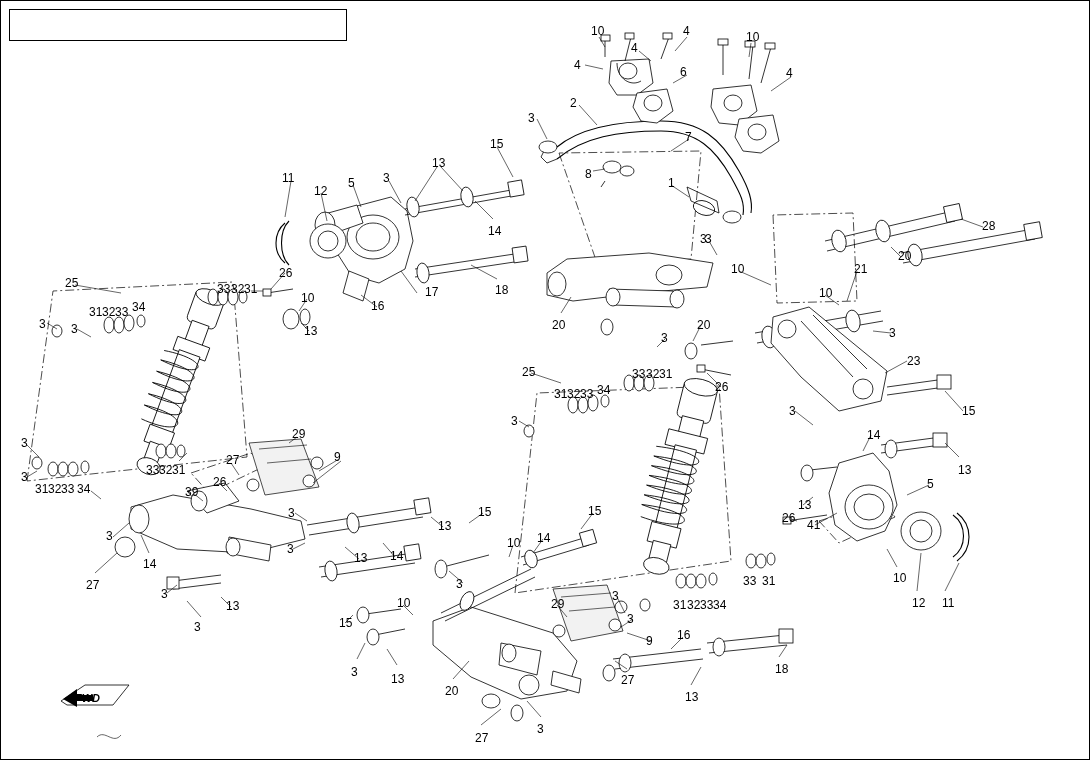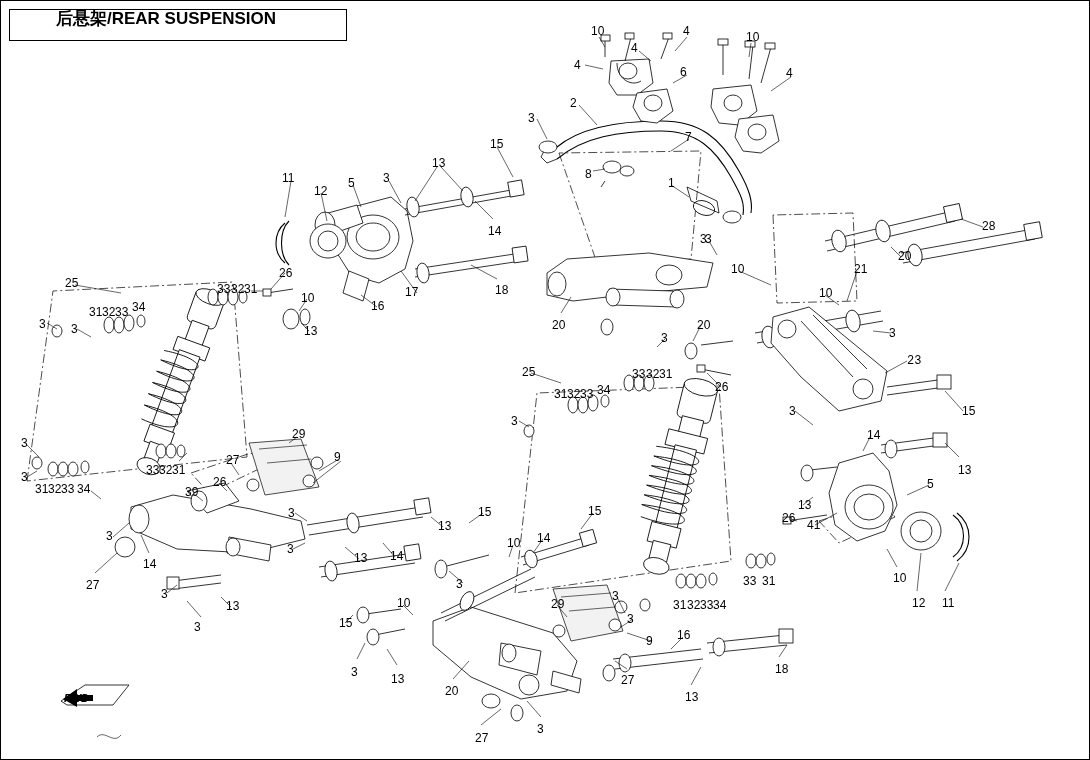--- a/index.html
+++ b/index.html
@@ -53,21 +53,21 @@
   }
   .ln { stroke: #000000; stroke-width: 0.8; fill: none; }
   .ln-thin { stroke: #000000; stroke-width: 0.6; fill: none; }
   .ln-med { stroke: #000000; stroke-width: 1.1; fill: none; }
   .ln-dash { stroke: #000000; stroke-width: 0.7; fill: none; stroke-dasharray: 9 3 2 3; }
   .fillw { fill: #ffffff; stroke: #000000; stroke-width: 0.8; }
   .fillk { fill: #000000; stroke: none; }
   .hatch { fill: #f2f2f2; stroke: #000000; stroke-width: 0.7; }
   #fwd-label {
     position: absolute;
-    left: 63px;
+    left: 74px;
     top: 691px;
     font-size: 11px;
     font-weight: bold;
     font-style: italic;
     color: #000000;
   }
 </style>
 </head>
 <body>
 
@@ -416,21 +416,20 @@
     <path class="ln-thin" d="M462 582 L448 570"></path>
     <path class="ln-thin" d="M632 618 L620 626"></path>
     <path class="ln-thin" d="M76 328 L90 336"></path>
 
     <path class="ln" d="M60 700 L84 684 L128 684 L112 704 L66 704 Z" fill="#ffffff"></path>
     <path class="fillk" d="M62 698 L76 688 L76 694 L92 694 L92 700 L76 700 L76 706 Z"></path>
     <path class="ln-thin" d="M96 736 C 104 728, 112 744, 120 734"></path>
   </svg>
 
   <div id="title-box"></div>
-  <div id="title-text">后悬架/REAR SUSPENSION</div>
 
   <div id="fwd-label">FWD</div>
 
   <div id="callout-layer">
       <div class="callout" style="left: 590px; top: 24px;">10</div>
       <div class="callout" style="left: 682px; top: 24px;">4</div>
       <div class="callout" style="left: 745px; top: 30px;">10</div>
       <div class="callout" style="left: 573px; top: 58px;">4</div>
       <div class="callout" style="left: 630px; top: 41px;">4</div>
       <div class="callout" style="left: 679px; top: 65px;">6</div>
@@ -455,31 +454,31 @@
       <div class="callout" style="left: 243px; top: 282px;">31</div>
       <div class="callout" style="left: 300px; top: 291px;">10</div>
       <div class="callout" style="left: 64px; top: 276px;">25</div>
       <div class="callout" style="left: 88px; top: 305px;">31</div>
       <div class="callout" style="left: 101px; top: 305px;">32</div>
       <div class="callout" style="left: 114px; top: 305px;">33</div>
       <div class="callout" style="left: 131px; top: 300px;">34</div>
       <div class="callout" style="left: 38px; top: 317px;">3</div>
       <div class="callout" style="left: 303px; top: 324px;">13</div>
       <div class="callout" style="left: 370px; top: 299px;">16</div>
-      <div class="callout" style="left: 404px; top: 285px;">17</div>
+      <div class="callout" style="left: 424px; top: 285px;">17</div>
       <div class="callout" style="left: 551px; top: 318px;">20</div>
       <div class="callout" style="left: 660px; top: 331px;">3</div>
       <div class="callout" style="left: 696px; top: 318px;">20</div>
       <div class="callout" style="left: 730px; top: 262px;">10</div>
       <div class="callout" style="left: 853px; top: 262px;">21</div>
       <div class="callout" style="left: 818px; top: 286px;">10</div>
       <div class="callout" style="left: 897px; top: 249px;">20</div>
       <div class="callout" style="left: 981px; top: 219px;">28</div>
       <div class="callout" style="left: 888px; top: 326px;">3</div>
-      <div class="callout" style="left: 906px; top: 354px; font-family: Liberation Mono, monospace;">23</div>
+      <div class="callout" style="left: 906px; top: 354px;">23</div>
       <div class="callout" style="left: 521px; top: 365px;">25</div>
       <div class="callout" style="left: 553px; top: 387px;">31</div>
       <div class="callout" style="left: 566px; top: 387px;">32</div>
       <div class="callout" style="left: 579px; top: 387px;">33</div>
       <div class="callout" style="left: 596px; top: 383px;">34</div>
       <div class="callout" style="left: 631px; top: 367px;">33</div>
       <div class="callout" style="left: 645px; top: 367px;">32</div>
       <div class="callout" style="left: 658px; top: 367px;">31</div>
       <div class="callout" style="left: 714px; top: 380px;">26</div>
       <div class="callout" style="left: 510px; top: 414px;">3</div>

